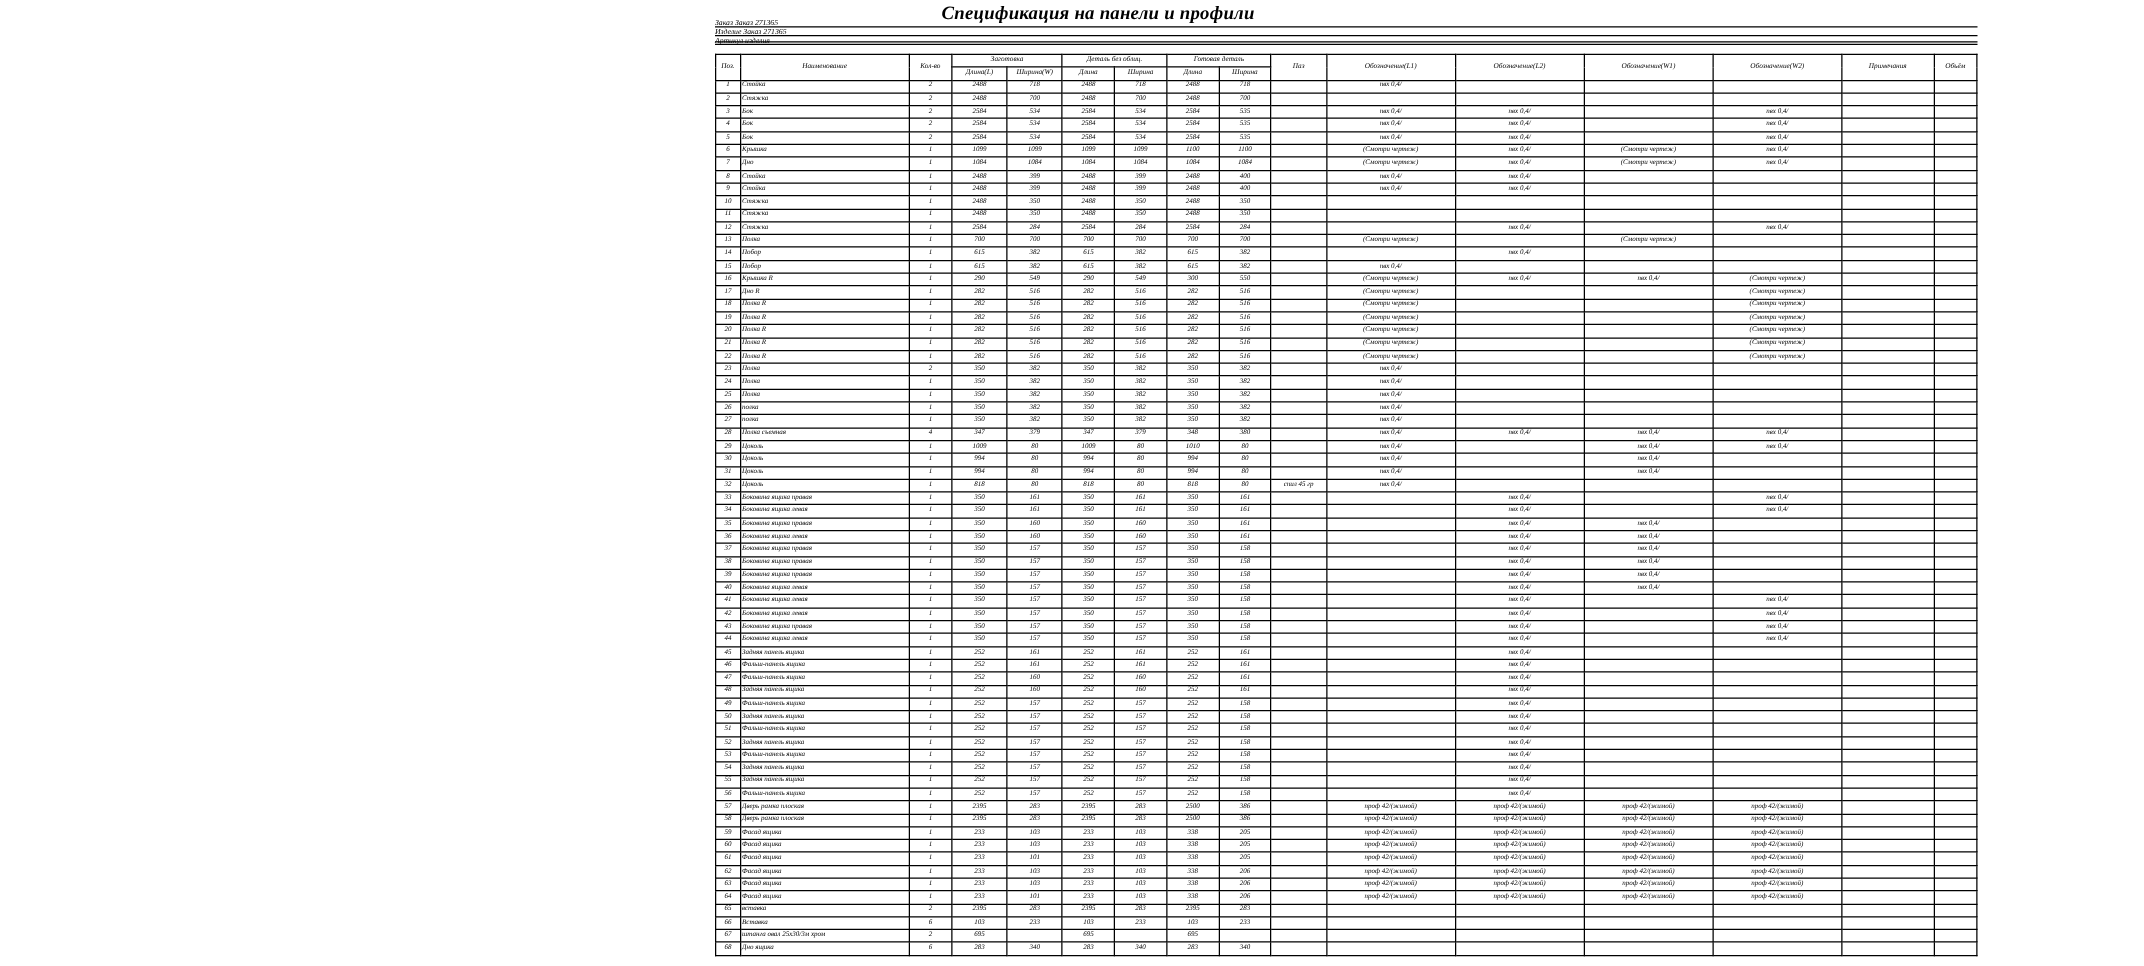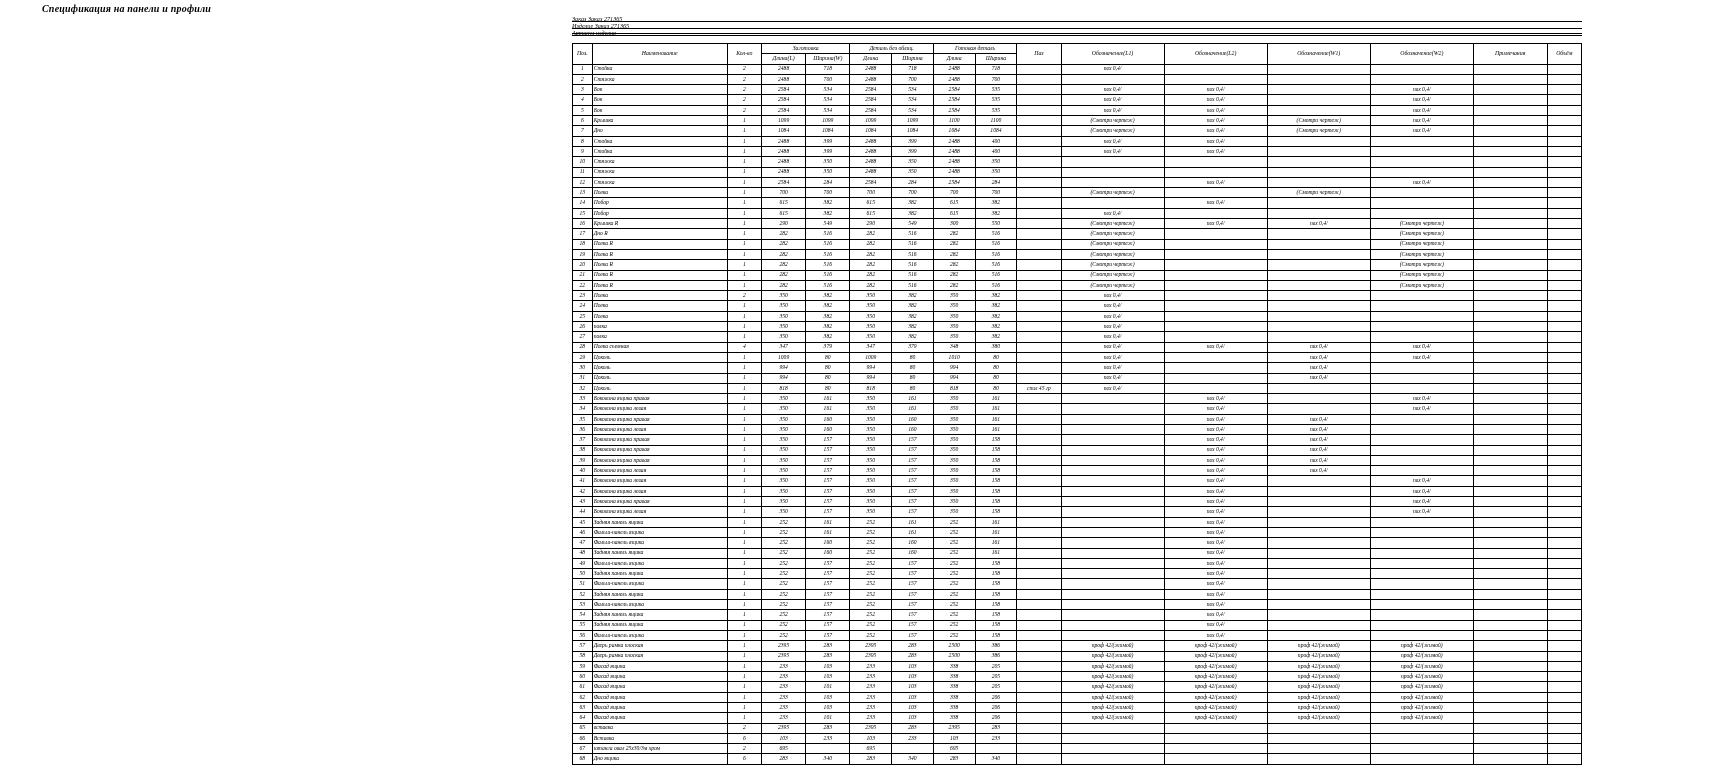--- a/index.html
+++ b/index.html
@@ -1,18 +1,18 @@
 <!DOCTYPE html>
 <html><head>
 <meta charset="utf-8">
 <style>
   html,body{margin:0;padding:0;background:#ffffff;}
   body{width:1715px;height:773px;font-family:"Liberation Serif", serif;color:#000;overflow:hidden;}
   .page{position:relative;width:1715px;height:773px;}
-  .doc-title{position:absolute;left:0;right:0;top:3px;text-align:left;font-style:italic;font-weight:bold;font-size:10px;letter-spacing:.2px;padding-left:42px;}
+  .doc-title{position:absolute;left:0;right:0;top:3px;text-align:center;font-style:italic;font-weight:bold;font-size:15px;letter-spacing:.2px;padding-left:42px;}
   .hdr{position:absolute;left:572px;top:15px;width:1010px;font-size:6.2px;font-style:italic;}
   .hdr .line{position:relative;height:7px;}
   .hdr .line .lbl{position:absolute;left:0;top:0;white-space:nowrap;}
   .hdr .line .rule{position:absolute;left:0;right:0;bottom:0;border-bottom:1px solid #000;}
   .hdr .line.d .rule{border-bottom:3px double #000;}
   table.spec{position:absolute;left:572px;top:43px;border-collapse:collapse;table-layout:fixed;width:1010px;font-size:5.6px;font-style:italic;}
   table.spec th, table.spec td{border:1px solid #000;padding:0 1px;line-height:1;height:9.3px;overflow:hidden;white-space:nowrap;}
   table.spec th{font-weight:normal;font-style:italic;text-align:center;vertical-align:middle;font-size:5.8px;}
   table.spec td{vertical-align:middle;}
   .c{text-align:center;}

